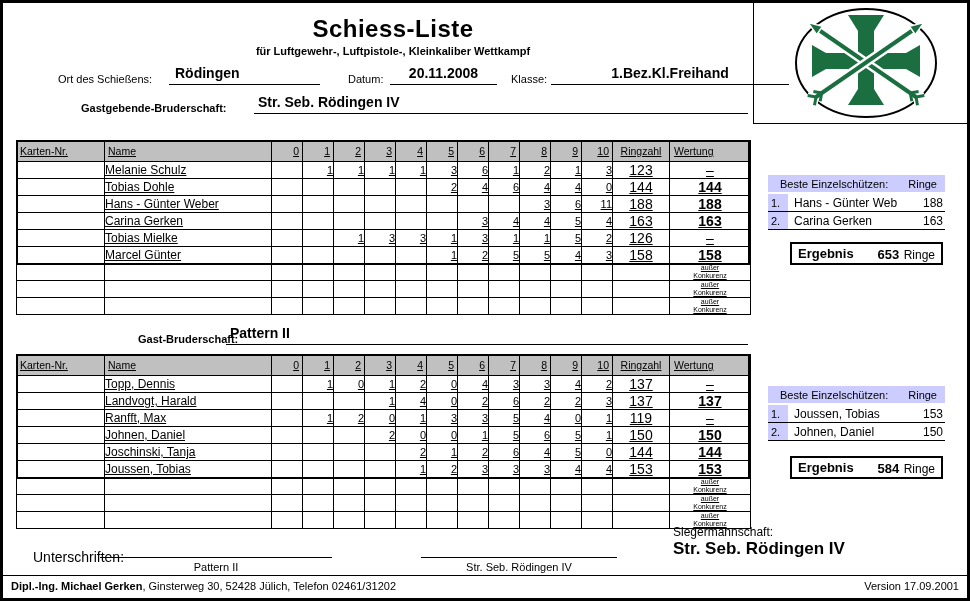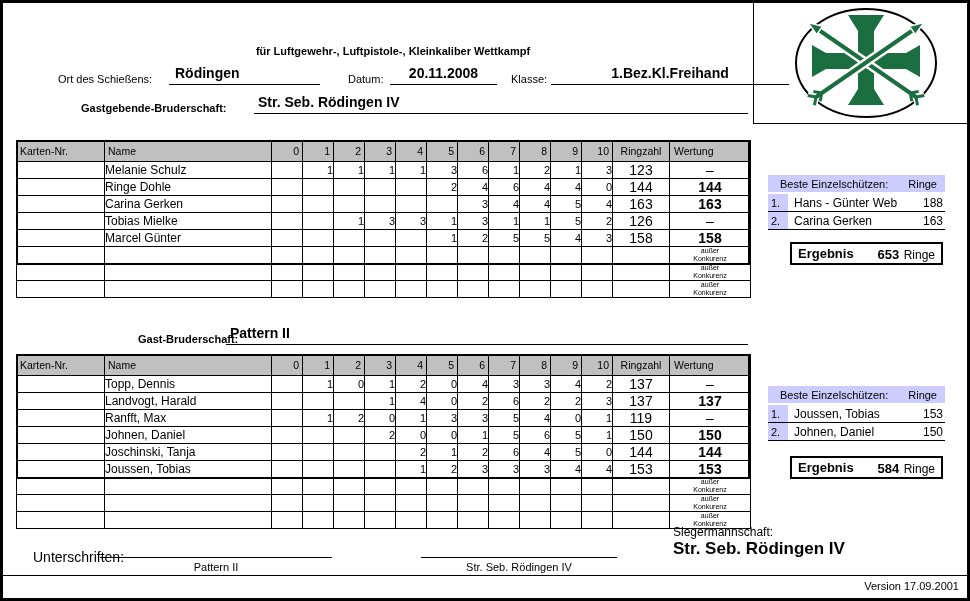--- a/index.html
+++ b/index.html
@@ -12,21 +12,21 @@
   
   .title { top:12px; left:0; width:780px; text-align:center; font-size:24px; font-weight:bold; letter-spacing:.5px; }
   .subtitle { top:42px; left:0; width:780px; text-align:center; font-size:11px; font-weight:bold; }
   .flabel { font-size:11px; white-space:nowrap; }
   .fvalue { font-size:14px; font-weight:bold; border-bottom:1px solid #000; height:20px; white-space:nowrap; overflow:hidden; }
 
   
   .logo-box { top:0; right:0; width:214px; height:121px; border-left:1px solid #000; border-bottom:1px solid #000; background:#fff; }
 
   
-  table.score { border-collapse:collapse; table-layout:fixed; width:734px; }
+  table.score { border-collapse:collapse; table-layout:fixed; width:734px;text-decoration:underline; }
   table.score td, table.score th { border:1px solid #000; height:17px; padding:0; overflow:hidden; white-space:nowrap; }
   table.score thead th { height:14px; background:#c0c0c0; font-weight:normal; font-size:10.5px; text-align:right; padding-right:3px; }
   table.score thead th.c-kn, table.score thead th.c-name { text-align:left; padding-left:3px; padding-right:0; }
   table.score thead th.c-rz { text-align:center; padding:4px; }
   table.score thead th.c-wt { text-align:left; padding-left:4px; }
   td.c-name { font-size:12px; text-align:left; padding-left:4px; }
   td.c-s { font-size:11px; text-align:right; padding-right:3px; }
   td.c-rz { font-size:14px; text-align:center; }
   td.c-wt { font-size:14px; font-weight:bold; text-align:center; }
   td.c-wt.dash { font-weight:normal; }
@@ -55,20 +55,21 @@
   .foot-rule { left:0; top:572px; width:964px; border-top:1px solid #000; }
   .footer-left { left:8px; top:577px; font-size:11px; white-space:nowrap; }
   .footer-left b { font-weight:bold; }
   .footer-right { right:8px; top:577px; font-size:11px; }
 </style>
 </head>
 <body>
 
 <div class="page">
 
+  <div class="abs title">Schiess-Liste</div>
   <div class="abs subtitle">für Luftgewehr-, Luftpistole-, Kleinkaliber Wettkampf</div>
 
   <div class="abs logo-box">
     <svg width="214" height="120" viewBox="0 0 214 120">
       <ellipse cx="112" cy="60" rx="70" ry="54" fill="#ffffff" stroke="#000" stroke-width="2"></ellipse>
       <g fill="#1b6e3f">
         <polygon points="94,12 130,12 120,28 104,28"></polygon>
         <rect x="104" y="27" width="16" height="60"></rect>
         <polygon points="104,86 120,86 130,102 94,102"></polygon>
         <polygon points="58,42 72,50 72,66 58,74"></polygon>
@@ -150,34 +151,51 @@
           <td class="c-s">6</td>
           <td class="c-s">1</td>
           <td class="c-s">2</td>
           <td class="c-s">1</td>
           <td class="c-s">3</td>
           <td class="c-rz">123</td>
           <td class="c-wt dash">–</td>
         </tr>
         <tr>
           <td class="c-kn"></td>
-          <td class="c-name">Ringe Dohle</td>
+          <td class="c-name">Tobias Dohle</td>
           <td class="c-s"></td>
           <td class="c-s"></td>
           <td class="c-s"></td>
           <td class="c-s"></td>
           <td class="c-s"></td>
           <td class="c-s">2</td>
           <td class="c-s">4</td>
           <td class="c-s">6</td>
           <td class="c-s">4</td>
           <td class="c-s">4</td>
           <td class="c-s">0</td>
           <td class="c-rz">144</td>
           <td class="c-wt">144</td>
+        </tr>
+        <tr>
+          <td class="c-kn"></td>
+          <td class="c-name">Hans - Günter Weber</td>
+          <td class="c-s"></td>
+          <td class="c-s"></td>
+          <td class="c-s"></td>
+          <td class="c-s"></td>
+          <td class="c-s"></td>
+          <td class="c-s"></td>
+          <td class="c-s"></td>
+          <td class="c-s"></td>
+          <td class="c-s">3</td>
+          <td class="c-s">6</td>
+          <td class="c-s">11</td>
+          <td class="c-rz">188</td>
+          <td class="c-wt">188</td>
         </tr>
         <tr>
           <td class="c-kn"></td>
           <td class="c-name">Carina Gerken</td>
           <td class="c-s"></td>
           <td class="c-s"></td>
           <td class="c-s"></td>
           <td class="c-s"></td>
           <td class="c-s"></td>
           <td class="c-s"></td>
@@ -545,15 +563,16 @@
   <div class="abs win-label" style="left:670px;top:522px;">Siegermannschaft:</div>
   <div class="abs win-value" style="left:670px;top:536px;">Str. Seb. Rödingen IV</div>
 
   <div class="abs sig-label" style="left:30px;top:546px;">Unterschriften:</div>
   <div class="abs sig-line" style="left:97px;top:539px;width:232px;"></div>
   <div class="abs sig-name" style="left:97px;top:558px;width:232px;">Pattern II</div>
   <div class="abs sig-line" style="left:418px;top:539px;width:196px;"></div>
   <div class="abs sig-name" style="left:418px;top:558px;width:196px;">Str. Seb. Rödingen IV</div>
 
   <div class="abs foot-rule"></div>
+  <div class="abs footer-left"><b>Dipl.-Ing. Michael Gerken</b><span>, Ginsterweg 30, 52428 Jülich, Telefon 02461/31202</span></div>
   <div class="abs footer-right">Version 17.09.2001</div>
 
 </div>
 
 </body></html>

